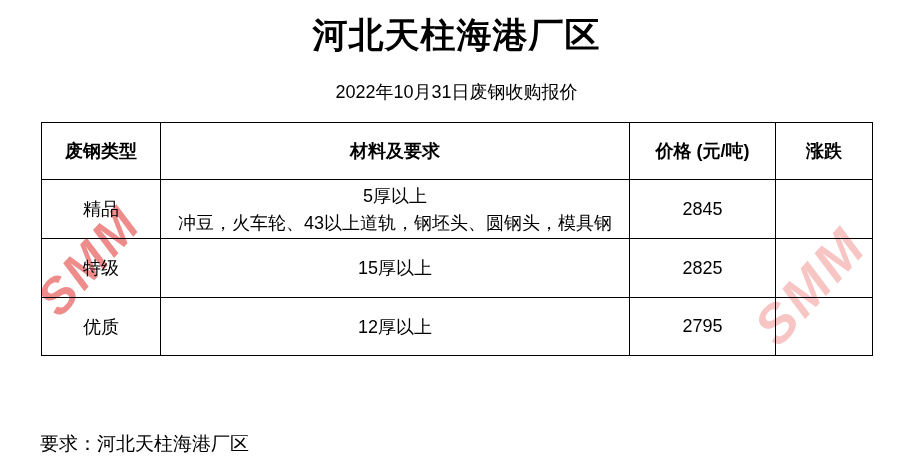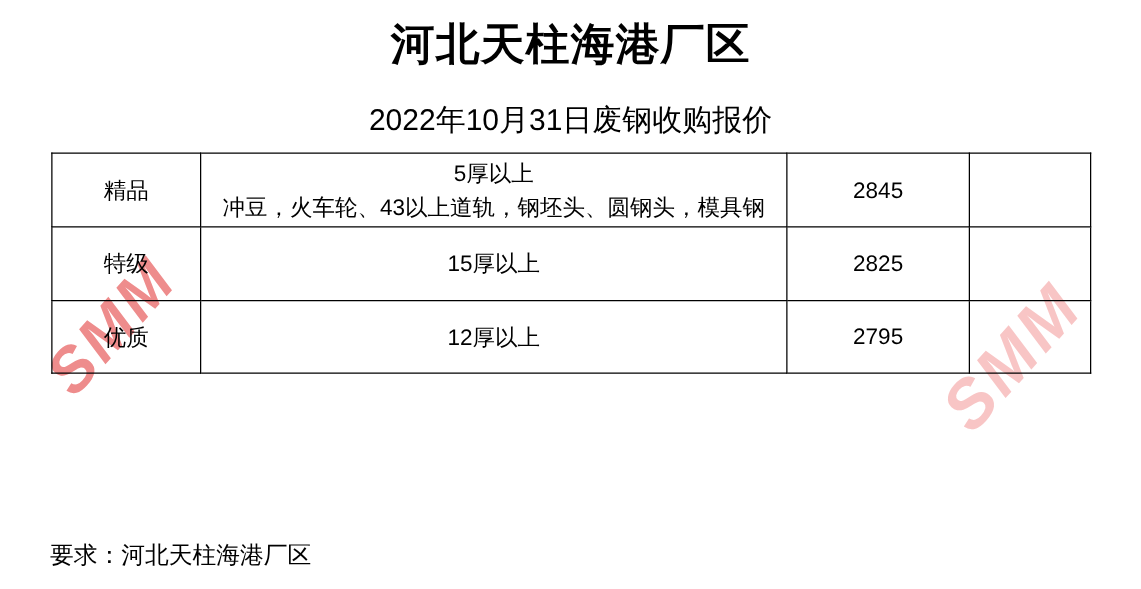--- a/index.html
+++ b/index.html
@@ -20,21 +20,21 @@
     font-weight: 900;
     letter-spacing: 1px;
     color: #000;
     z-index: 2;
   }
   .doc-subtitle {
     position: absolute;
     top: 80px; left: 0;
     width: 913px;
     text-align: center;
-    font-size: 24px;
+    font-size: 18px;
     color: #000;
     z-index: 2;
   }
   .watermark {
     position: absolute;
     font-weight: 900;
     font-style: italic;
     letter-spacing: 3px;
     transform: rotate(-48deg);
     z-index: 1;
@@ -96,20 +96,26 @@
 <div class="doc-subtitle">2022年10月31日废钢收购报价</div>
 
 <table class="price-table">
   <colgroup>
     <col class="col-type">
       <col class="col-mat">
       <col class="col-price">
       <col class="col-change">
   </colgroup>
   <tbody>
+      <tr class="hdr">
+    <th>废钢类型</th>
+    <th>材料及要求</th>
+    <th>价格 (元/吨)</th>
+    <th>涨跌</th>
+  </tr>
   <tr class="r1">
     <td>精品</td>
     <td>
       <div class="mat-two-line">
         <div>5厚以上</div>
         <div class="mat-line2">冲豆，火车轮、43以上道轨，钢坯头、圆钢头，模具钢</div>
       </div>
     </td>
     <td>2845</td>
     <td></td>

